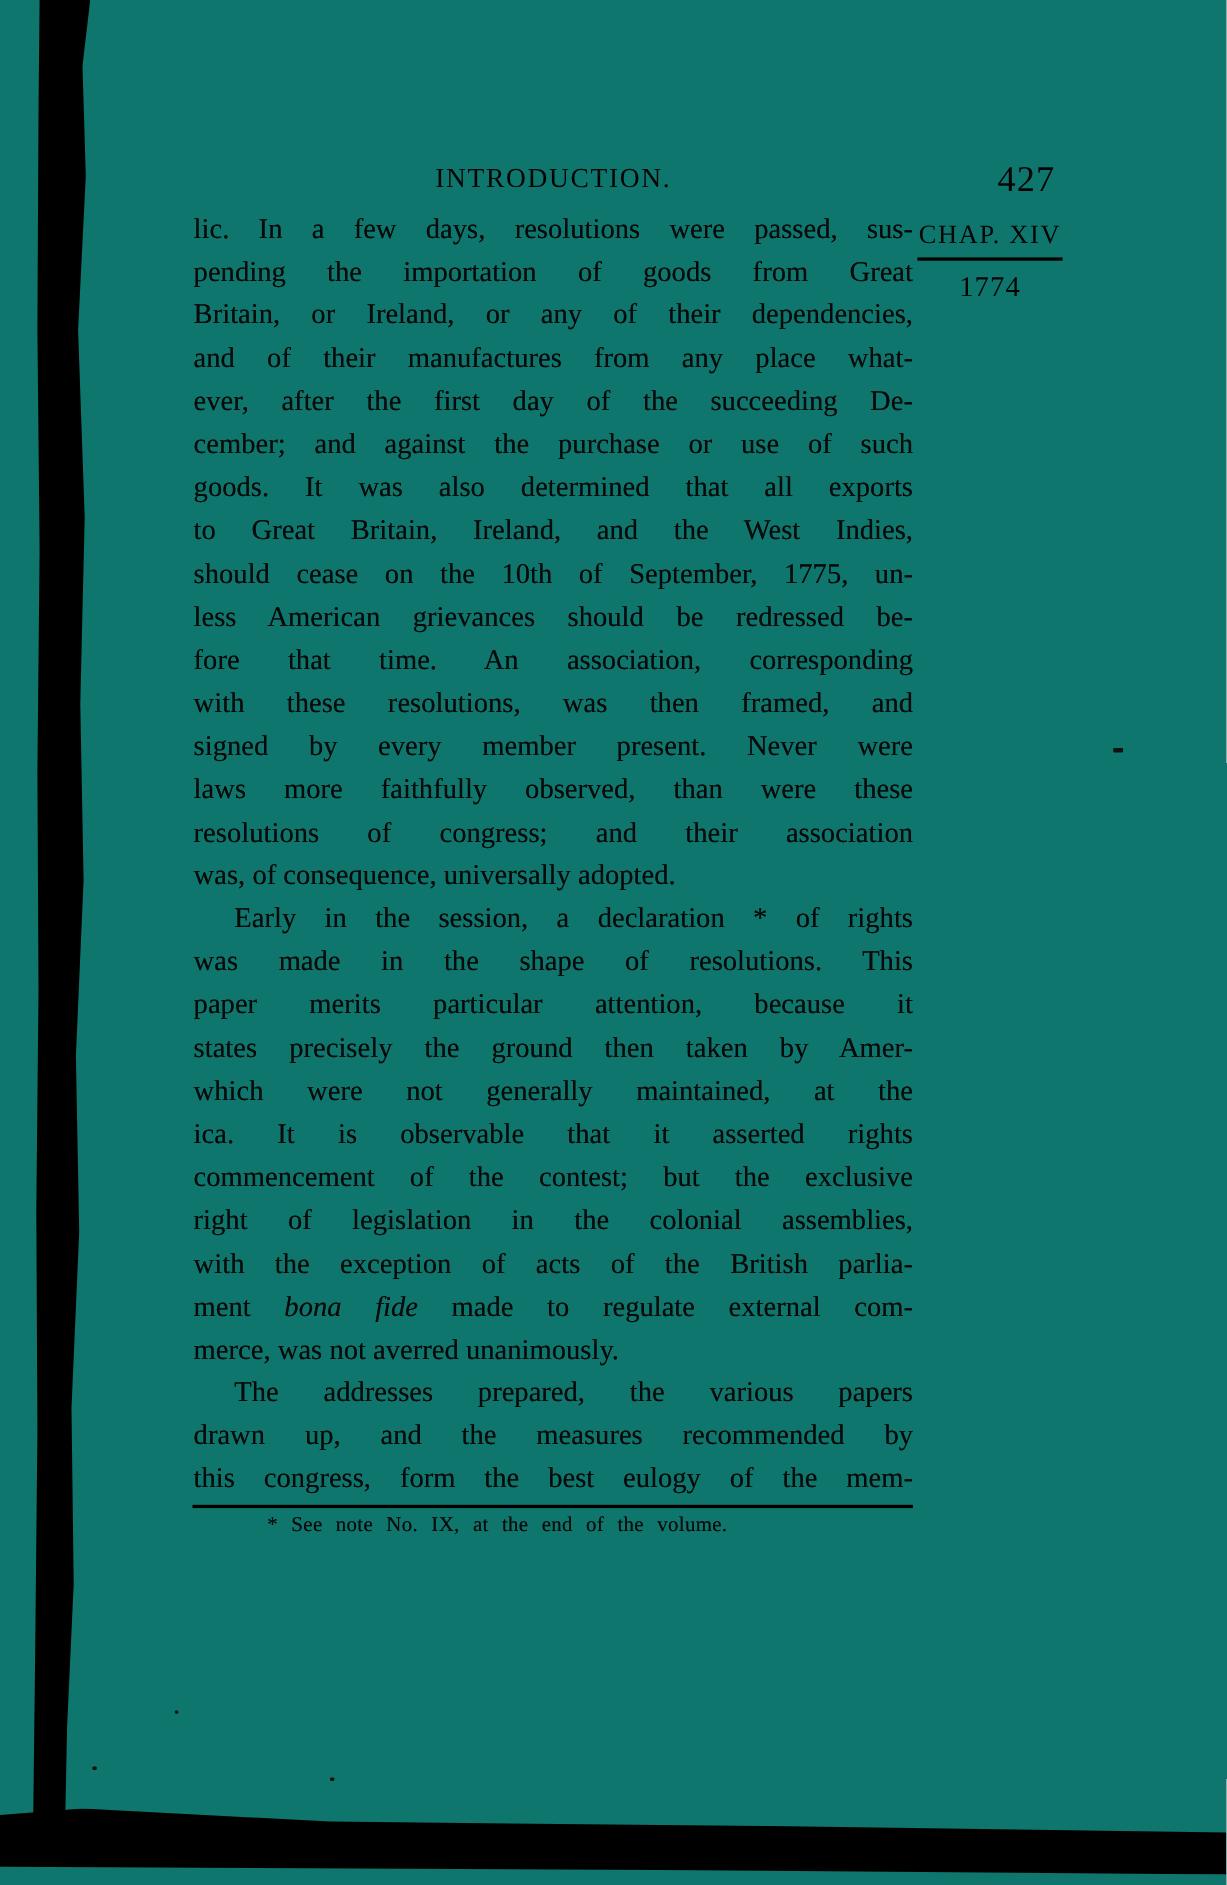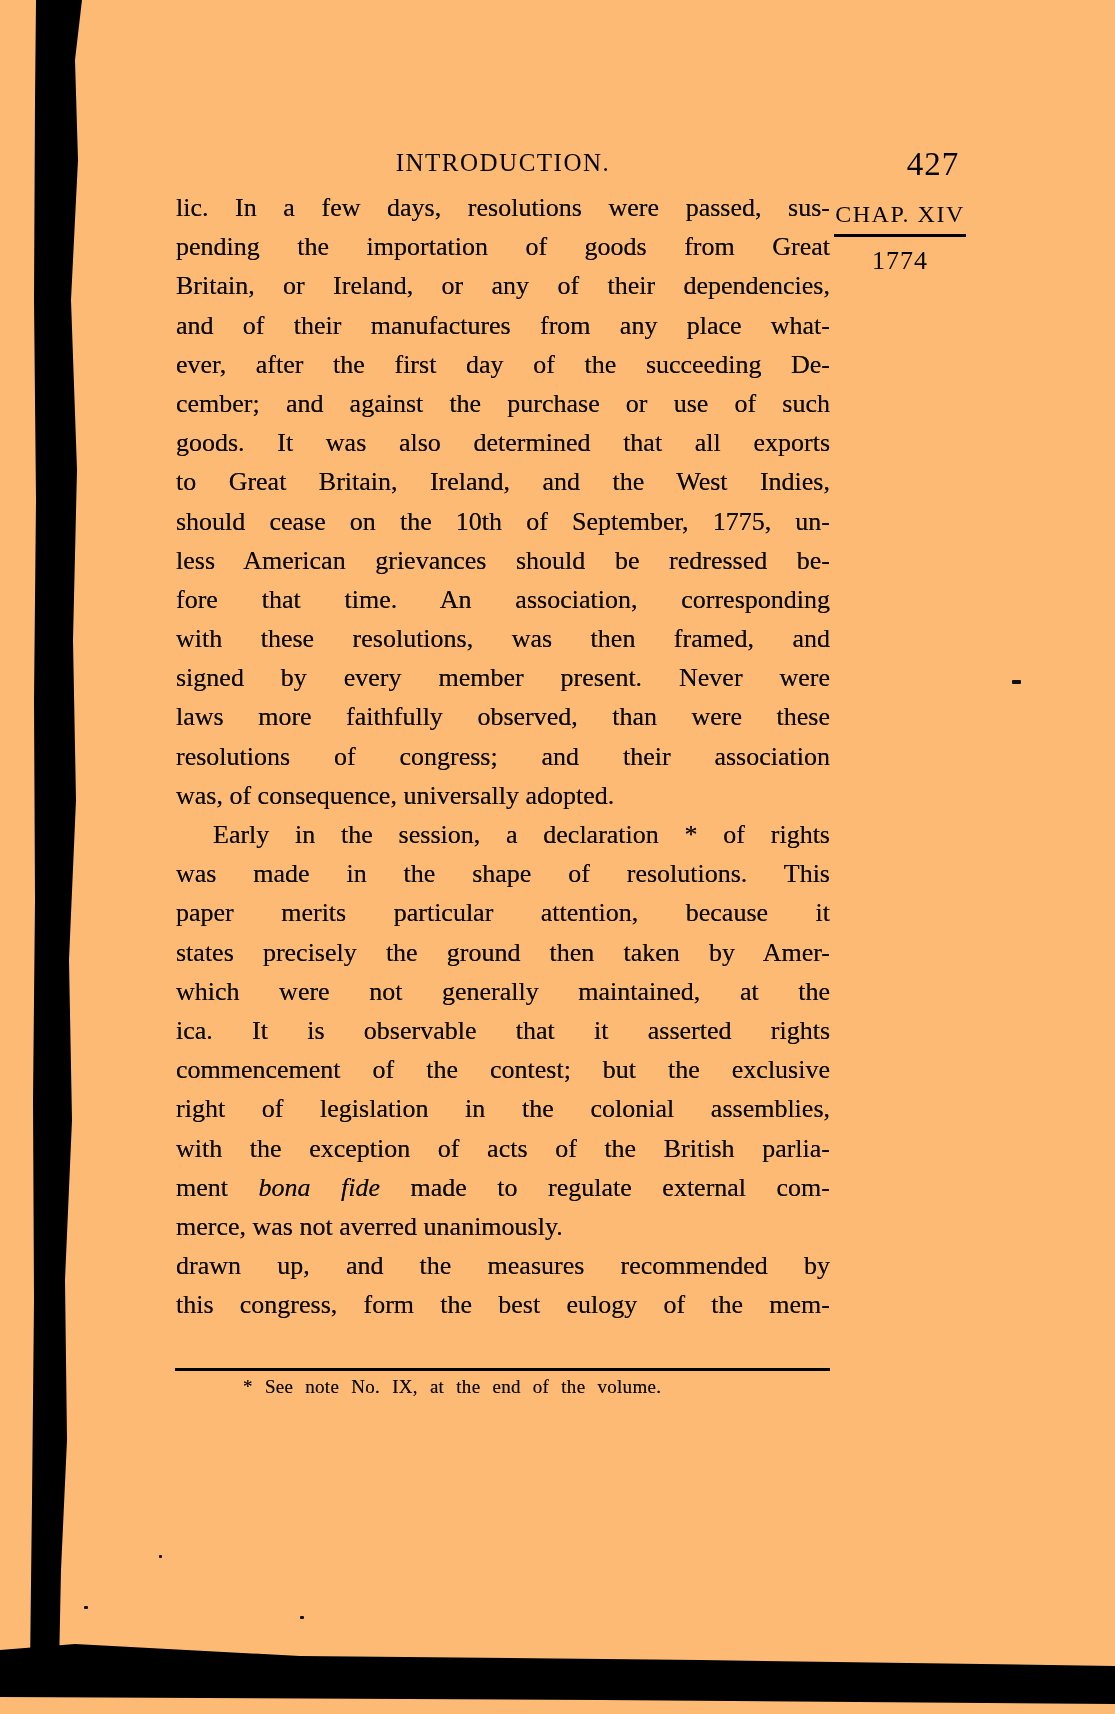--- a/index.html
+++ b/index.html
@@ -1,19 +1,19 @@
 <!DOCTYPE html>
 <html><head>
 <meta charset="utf-8">
 <style>
   html,body{margin:0;padding:0;background:#e8e8e8;}
   .page{
     position:relative;
     width:1115px;height:1714px;
-    background:#fdba74;
+    background:#0f766e;
     overflow:hidden;
     font-family:"Liberation Serif","DejaVu Serif",serif;
     color:#0a0a0a;
   }
   
   .binding-strip{
     position:absolute;left:0;top:0;width:92px;height:1714px;background:#000;
     clip-path:polygon(36px 0,82px 0,75px 60px,78px 160px,71px 300px,77px 470px,
       73px 640px,76px 800px,69px 960px,72px 1120px,65px 1280px,67px 1440px,
       61px 1570px,59px 1668px,30px 1668px,32px 1500px,34px 1300px,33px 1100px,
@@ -100,20 +100,21 @@
       <div class="line j">was made in the shape of resolutions.  This</div>
       <div class="line j">paper merits particular attention, because it</div>
       <div class="line j">states precisely the ground then taken by Amer-</div>
       <div class="line j">which were not generally maintained, at the</div>
       <div class="line j">ica.  It is observable that it asserted rights</div>
       <div class="line j">commencement of the contest; but the exclusive</div>
       <div class="line j">right of legislation in the colonial assemblies,</div>
       <div class="line j">with the exception of acts of the British parlia-</div>
       <div class="line j"><span>ment </span><i>bona fide</i><span> made to regulate external com-</span></div>
       <div class="line">merce, was not averred unanimously.</div>
+      <div class="line j ind">The addresses prepared, the various papers</div>
       <div class="line j">drawn up, and the measures recommended by</div>
       <div class="line j">this congress, form the best eulogy of the mem-</div>
     </div>
 
   <div class="footnote-rule"></div>
   <div class="footnote"><span>*</span> <span>See note No. IX, at the end of the volume.</span></div>
 
 </div>
 
 </body></html>

